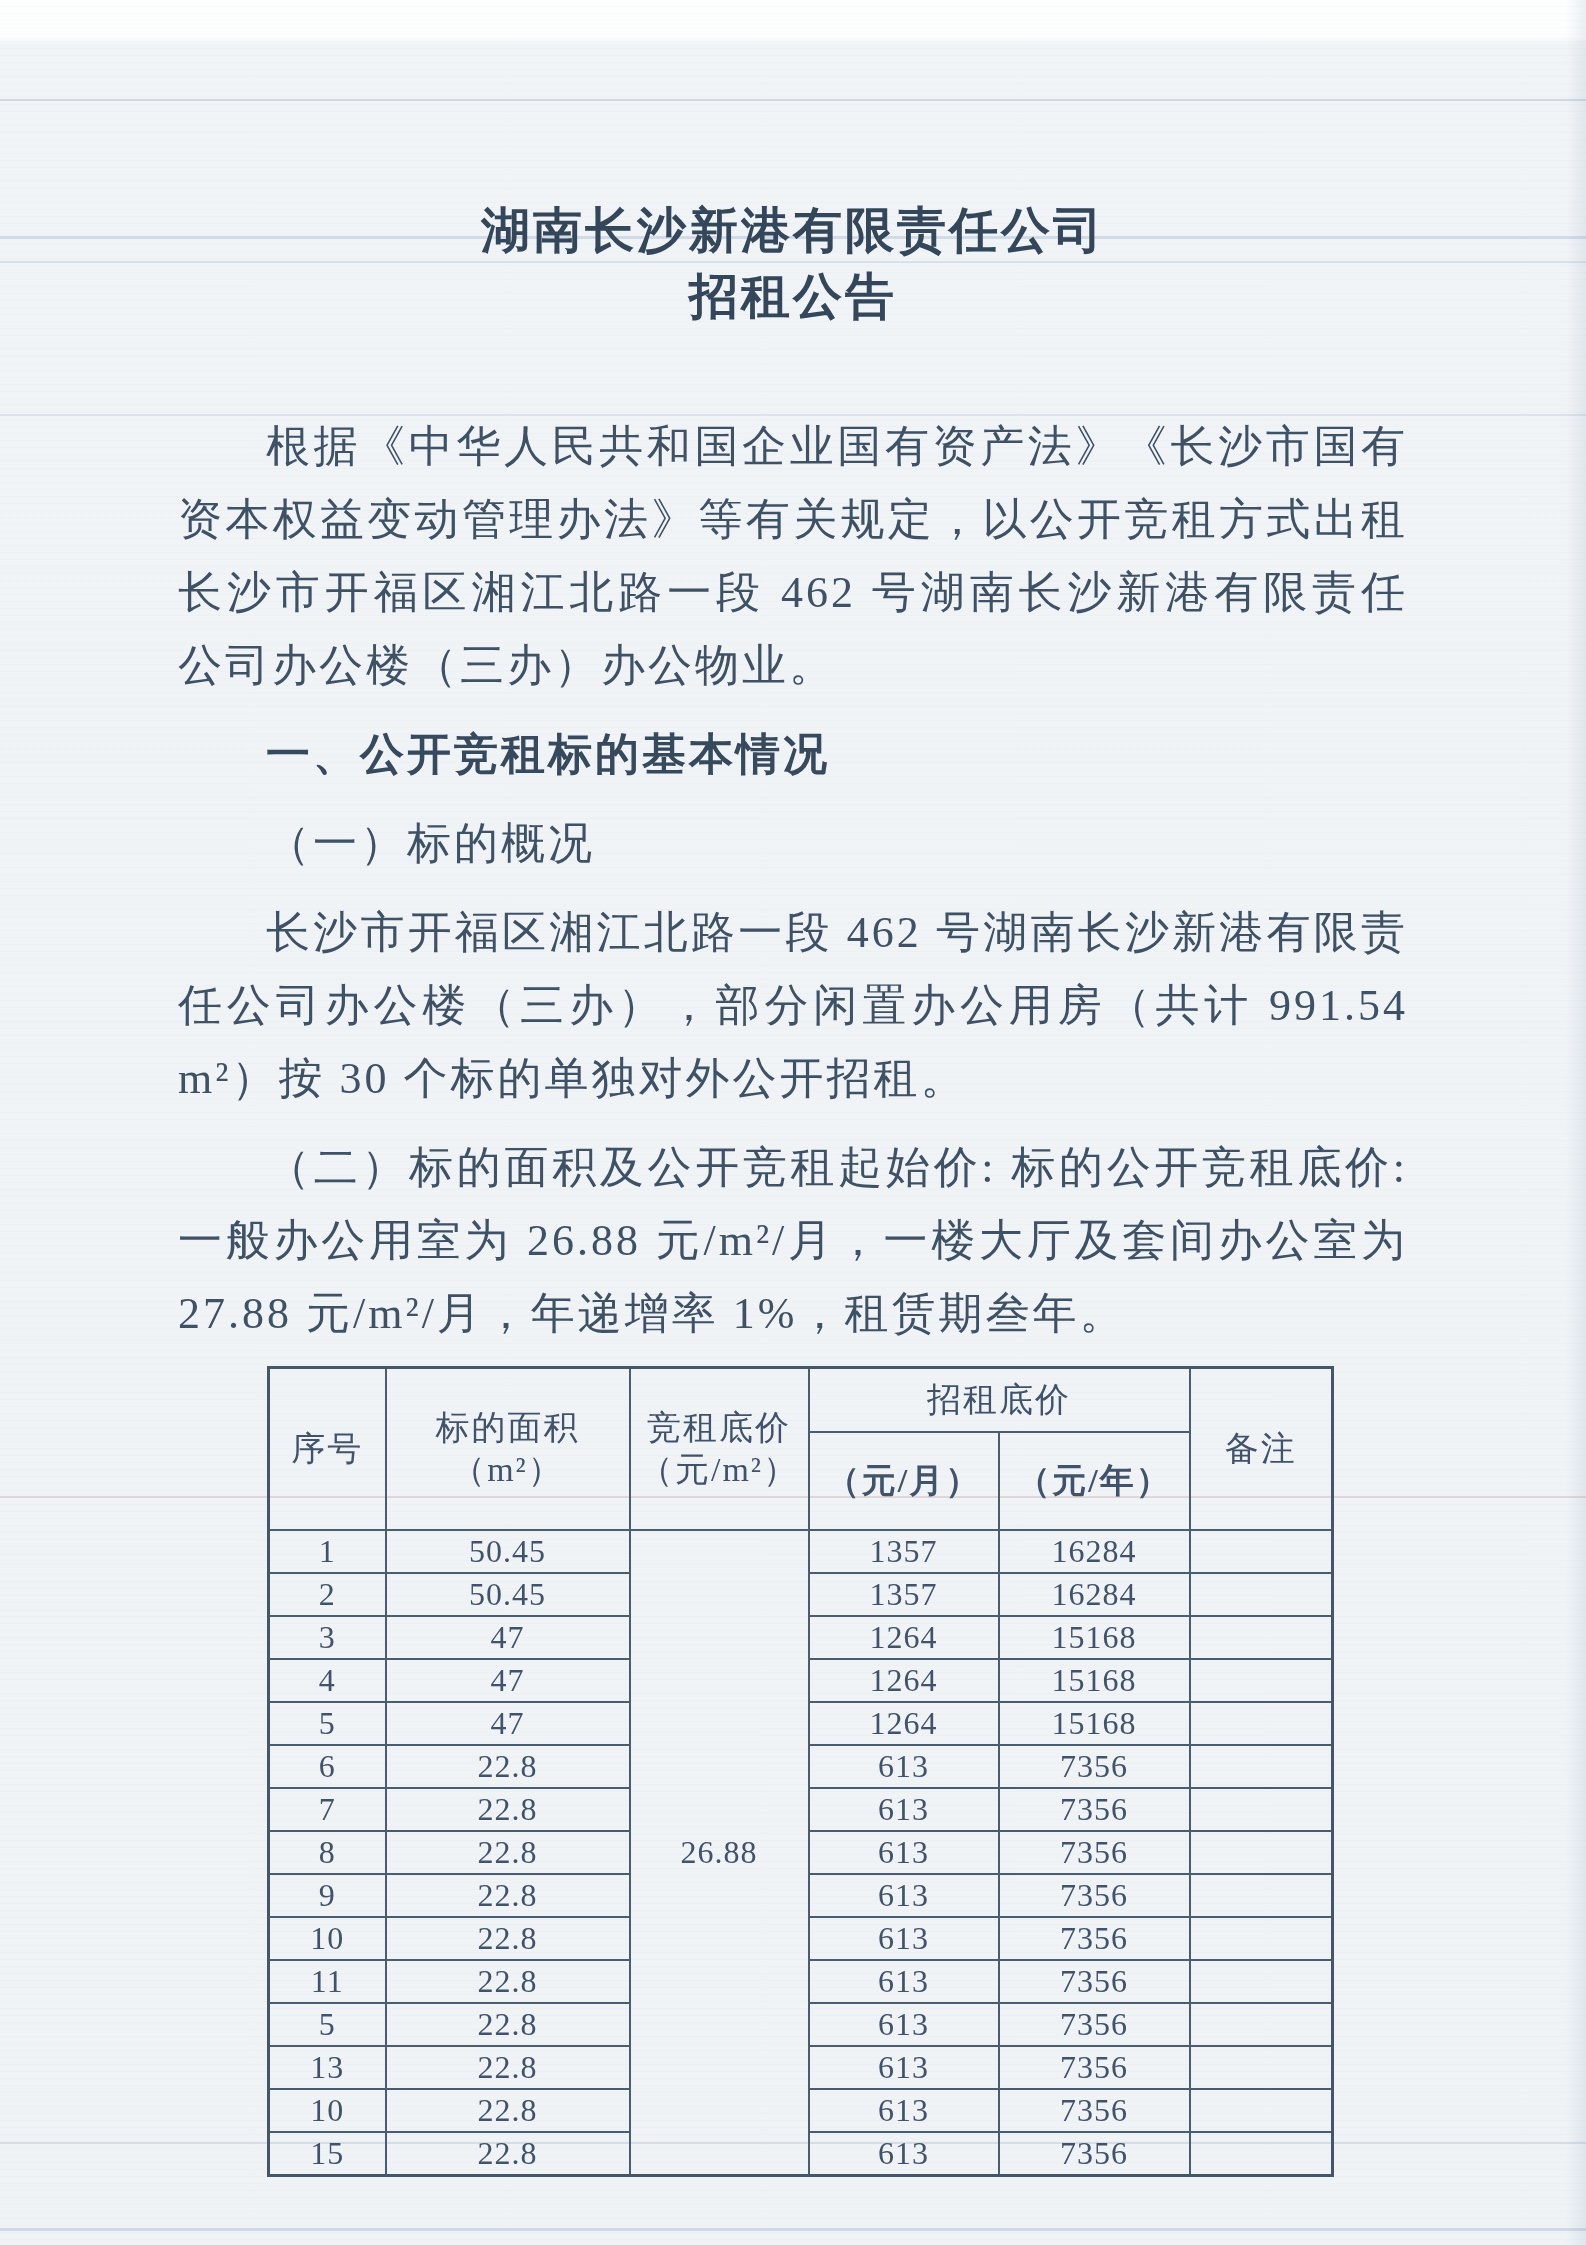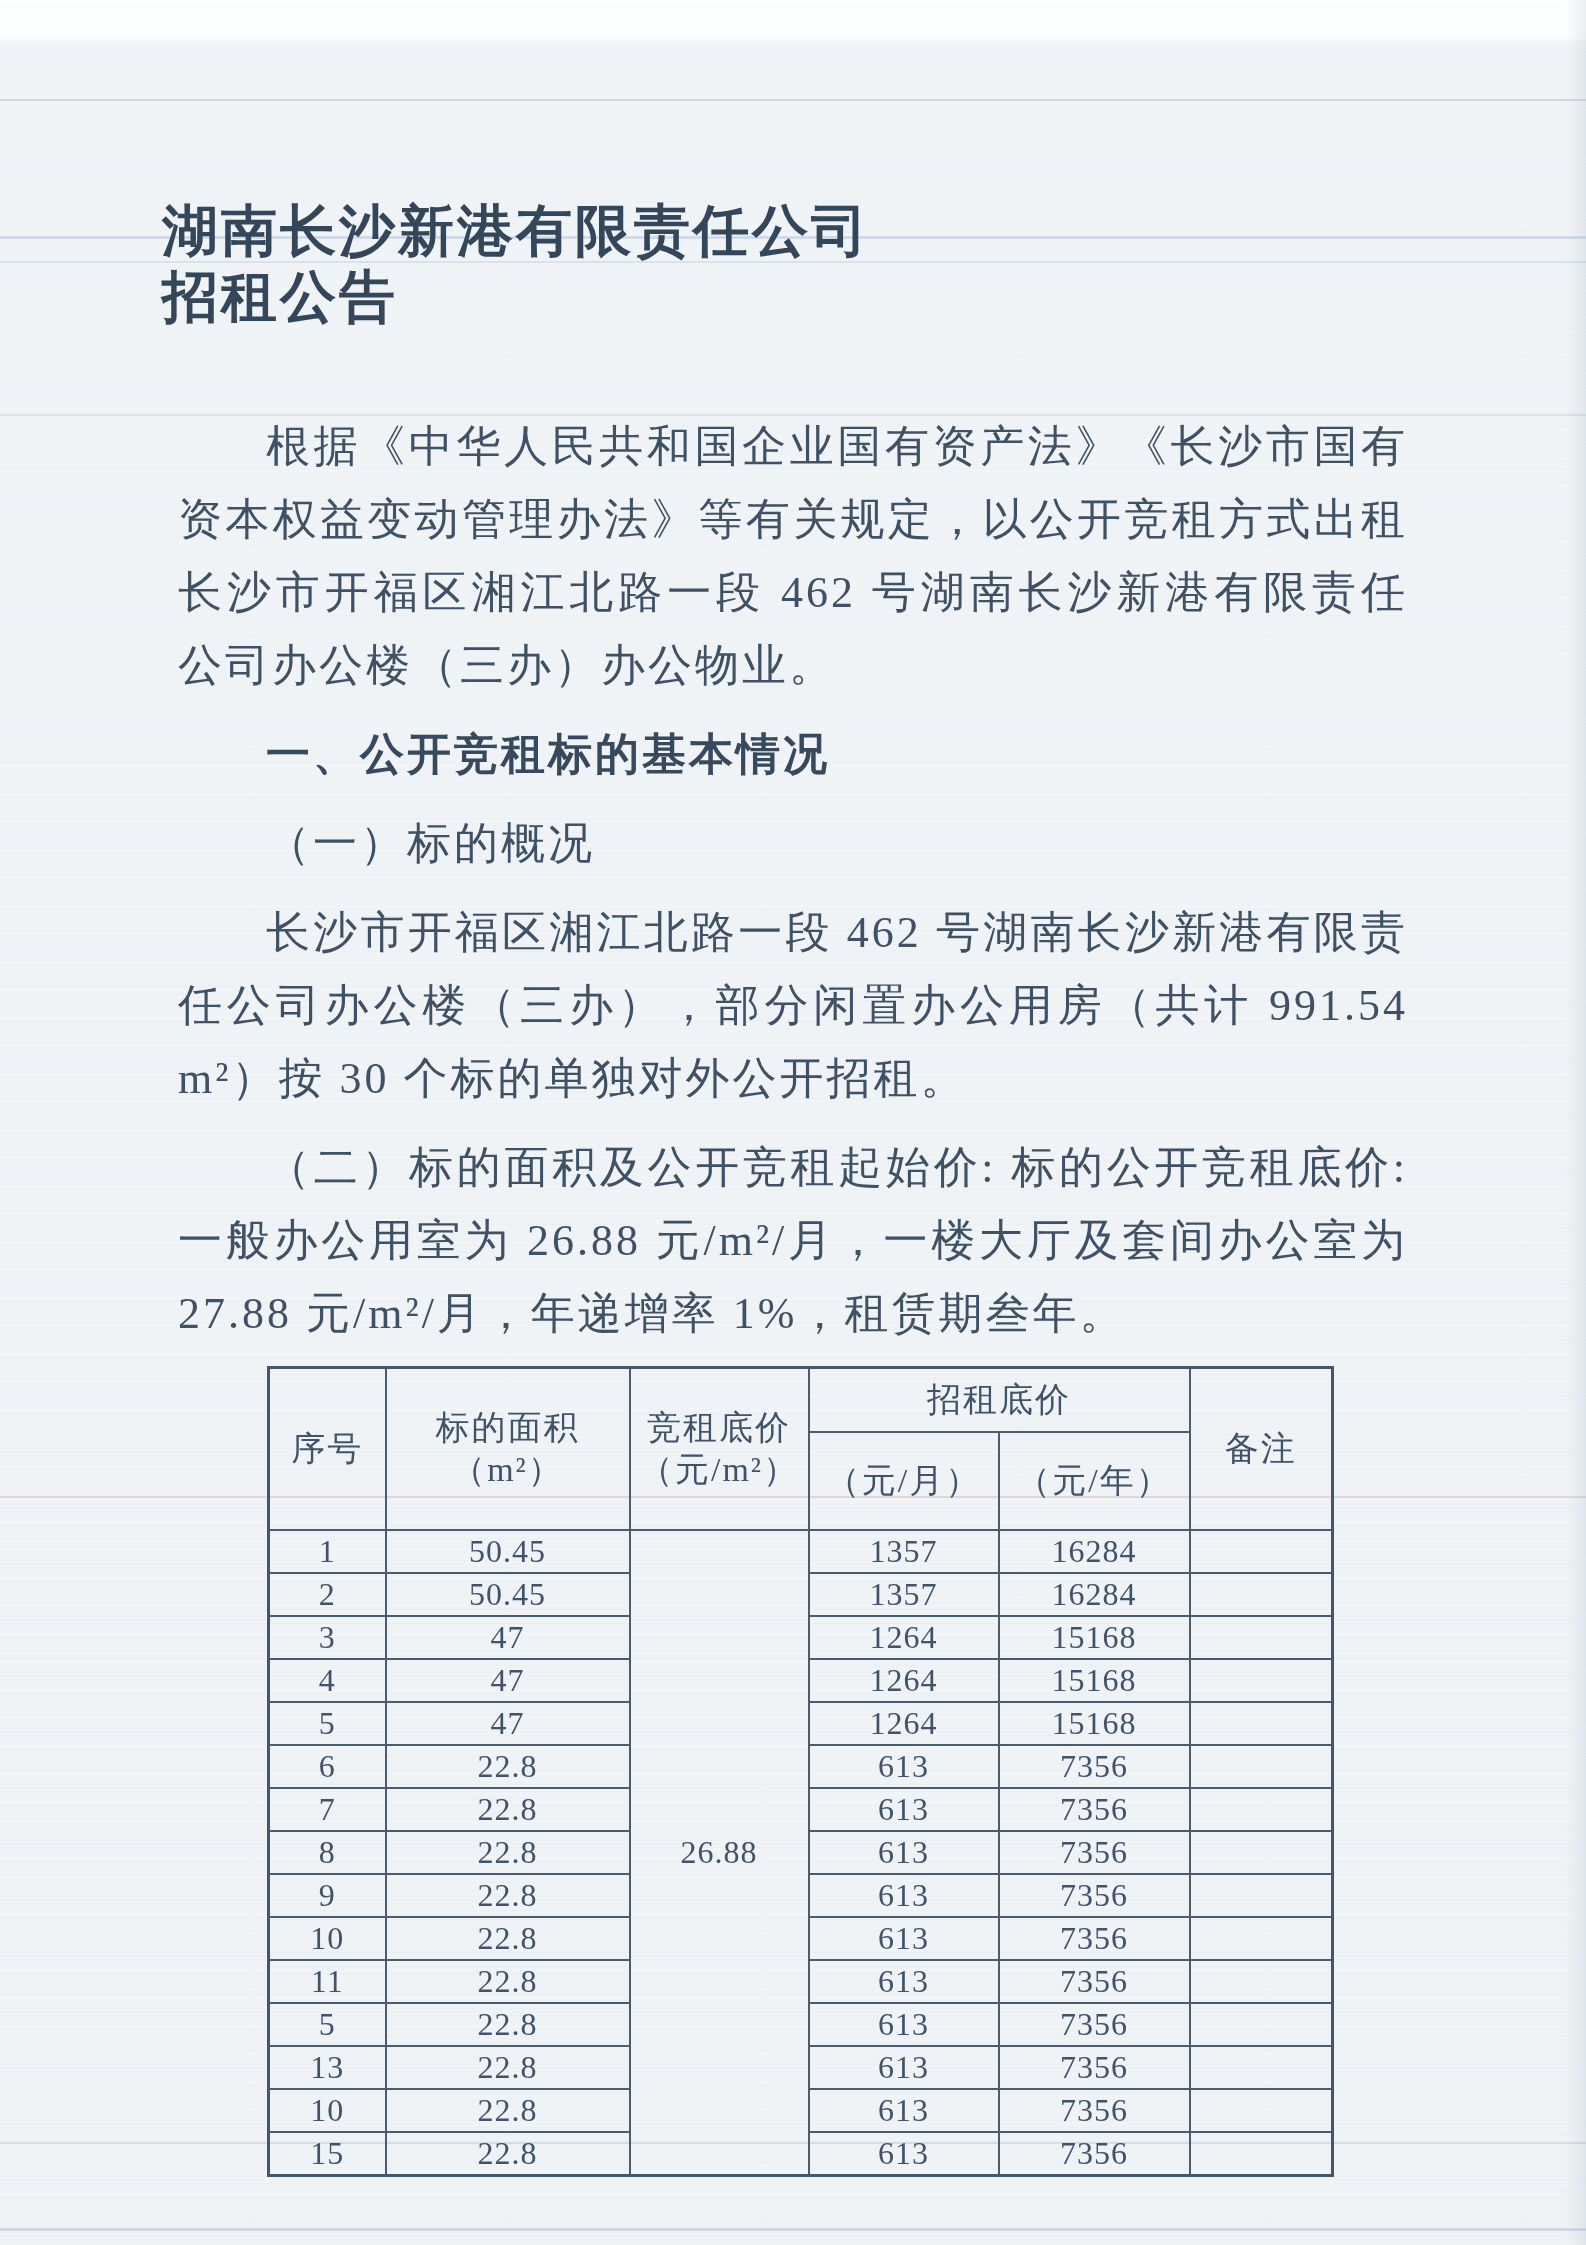--- a/index.html
+++ b/index.html
@@ -21,22 +21,22 @@
   
   .page::after{
     content:"";position:absolute;top:0;bottom:0;right:0;width:20px;pointer-events:none;
     background:linear-gradient(90deg,rgba(140,160,180,0),rgba(140,160,180,0.16));
   }
   .streak{position:absolute;left:0;right:0;pointer-events:none;}
 
   .content{position:absolute;left:162px;top:198px;width:1262px;}
 
   .doc-title{
-    text-align:left;font-weight:bold;
-    font-size:56px;line-height:66px;letter-spacing:3px;
+    text-align:center;font-weight:bold;
+    font-size:49px;line-height:66px;letter-spacing:3px;
     color:#344659;
   }
 
   .body-text{margin-top:80px;font-size:44px;line-height:73px;letter-spacing:3px;}
   .para{margin:16px;text-indent:2em;text-align:justify;color:#3e5165;}
   .section-heading{font-weight:bold;color:#36495d;}
 
   table.lots{
     margin:14px 0 0 105px;
     width:1064px;table-layout:fixed;
@@ -44,21 +44,21 @@
     border:3px solid #44566a;
     background:rgba(255,255,255,0.0);
   }
   table.lots th,table.lots td{
     border:2px solid #4a5c70;
     text-align:center;vertical-align:middle;
     font-weight:normal;padding:0;
     color:#41536a;
   }
   table.lots thead .grp-row th{height:62px;font-size:34px;letter-spacing:2px;}
-  table.lots thead .sub-row th{height:96px;font-size:34px;letter-spacing:2px;}
+  table.lots thead .sub-row th{height:96px;font-size:34px;letter-spacing:2px;font-weight:bold;}
   table.lots thead .two-line div{line-height:42px;}
   table.lots tbody td{height:41px;font-size:32px;letter-spacing:1px;}
   td.merged{font-size:34px;letter-spacing:2px;}
 </style>
 </head>
 <body>
 
 <div class="page">
 
   <div class="streak" style="top:99px;height:2px;background:rgba(170,190,210,0.50);"></div>

